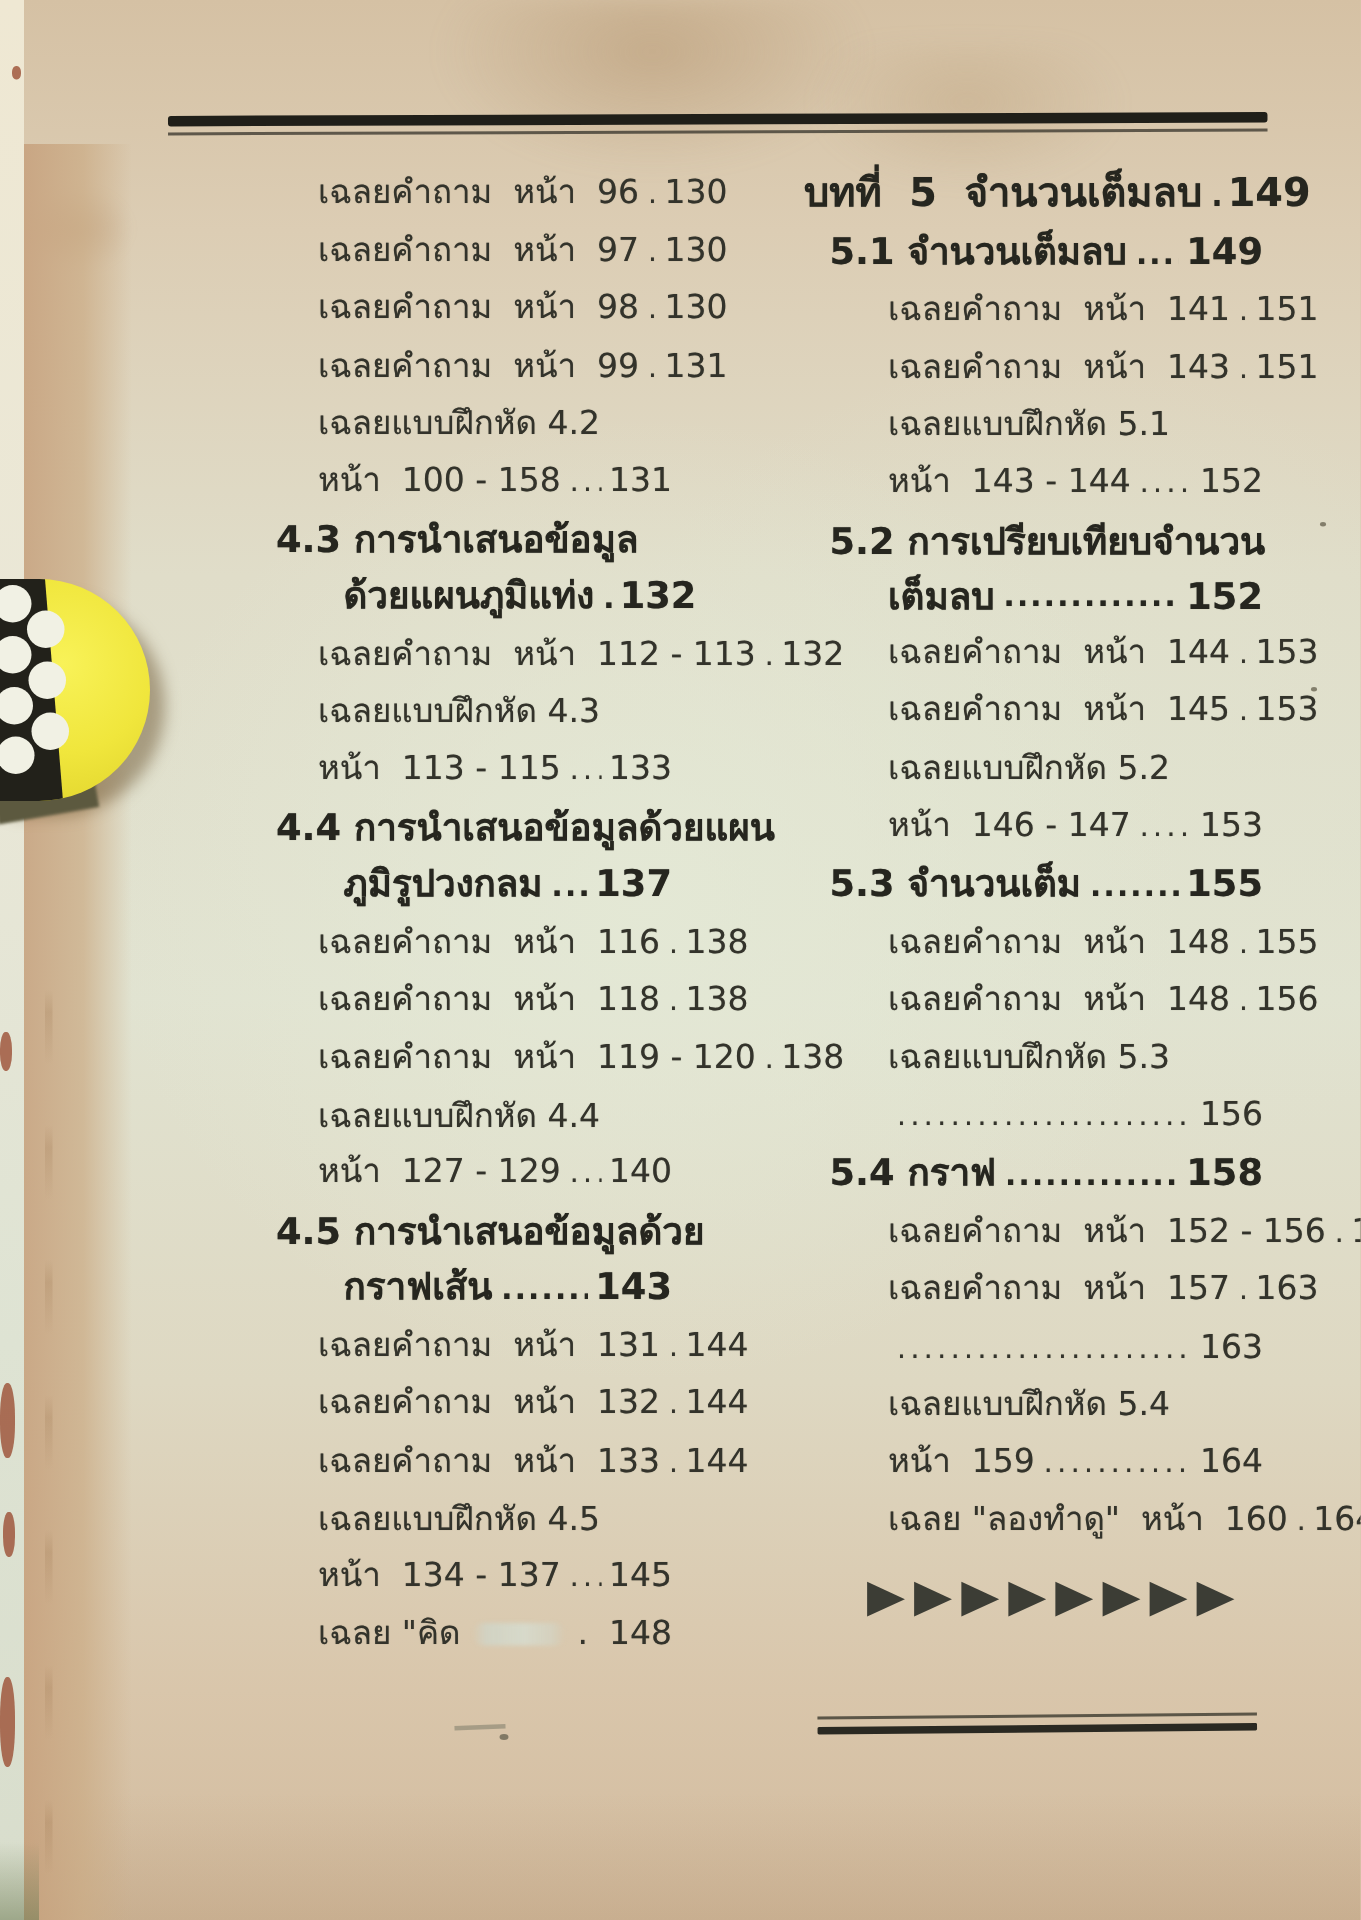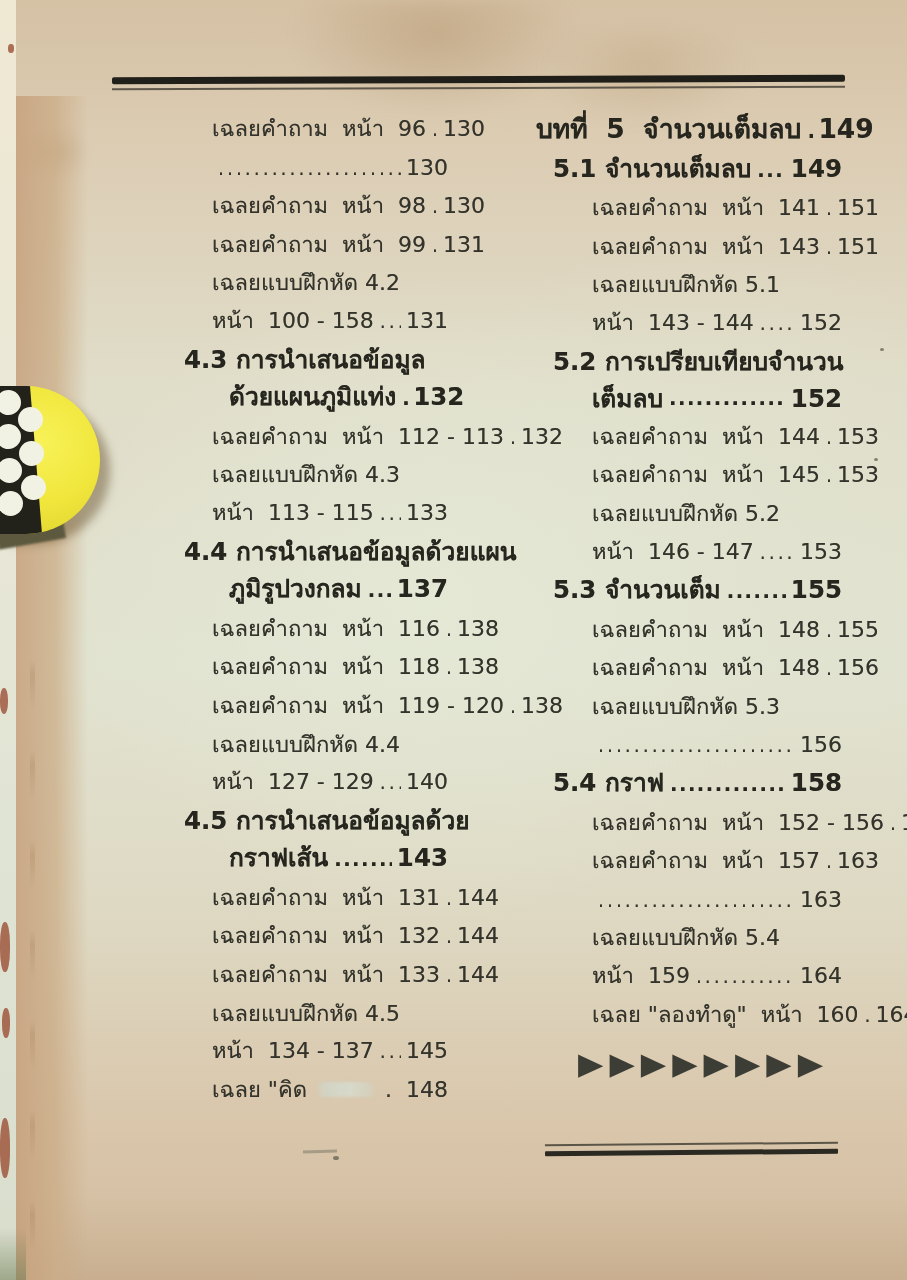--- a/index.html
+++ b/index.html
@@ -123,20 +123,21 @@
 </div>
 <div class="abs pencil-dash"></div>
 
 <div class="col col-left" id="col-left">
     <div class="row sub">
       <span class="label">เฉลยคำถาม  หน้า  96</span>
       <span class="leader">........................................................................................................................................................................</span>
       <span class="page">130</span>
     </div>
     <div class="row sub">
+      <span class="label">เฉลยคำถาม  หน้า  97</span>
       <span class="leader">........................................................................................................................................................................</span>
       <span class="page">130</span>
     </div>
     <div class="row sub">
       <span class="label">เฉลยคำถาม  หน้า  98</span>
       <span class="leader">........................................................................................................................................................................</span>
       <span class="page">130</span>
     </div>
     <div class="row sub">
       <span class="label">เฉลยคำถาม  หน้า  99</span>

